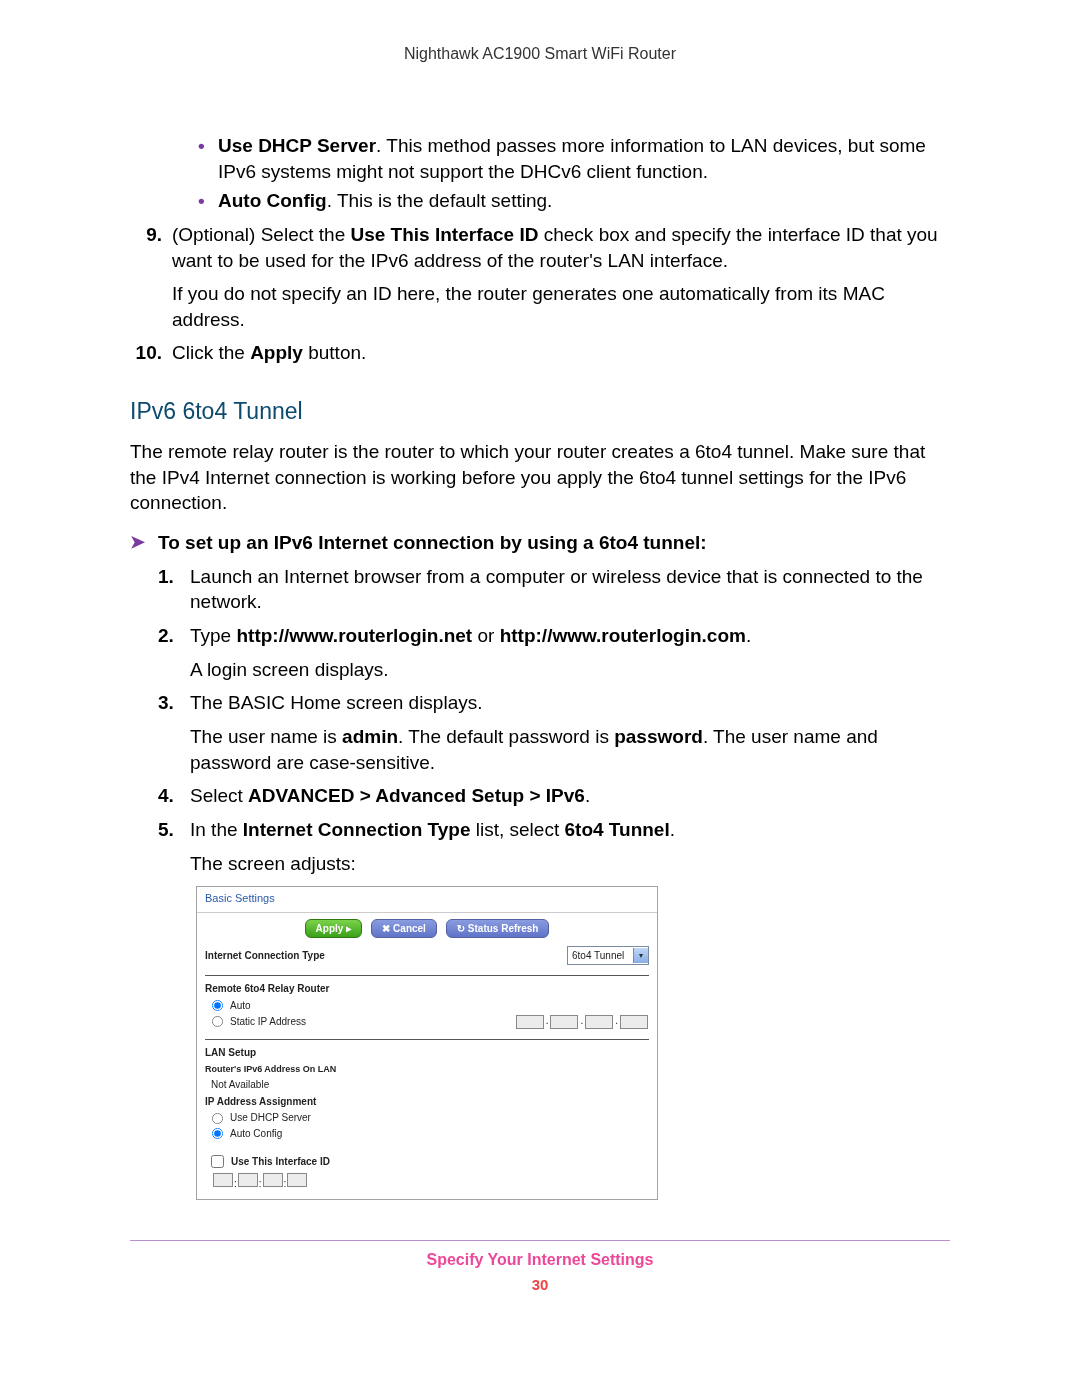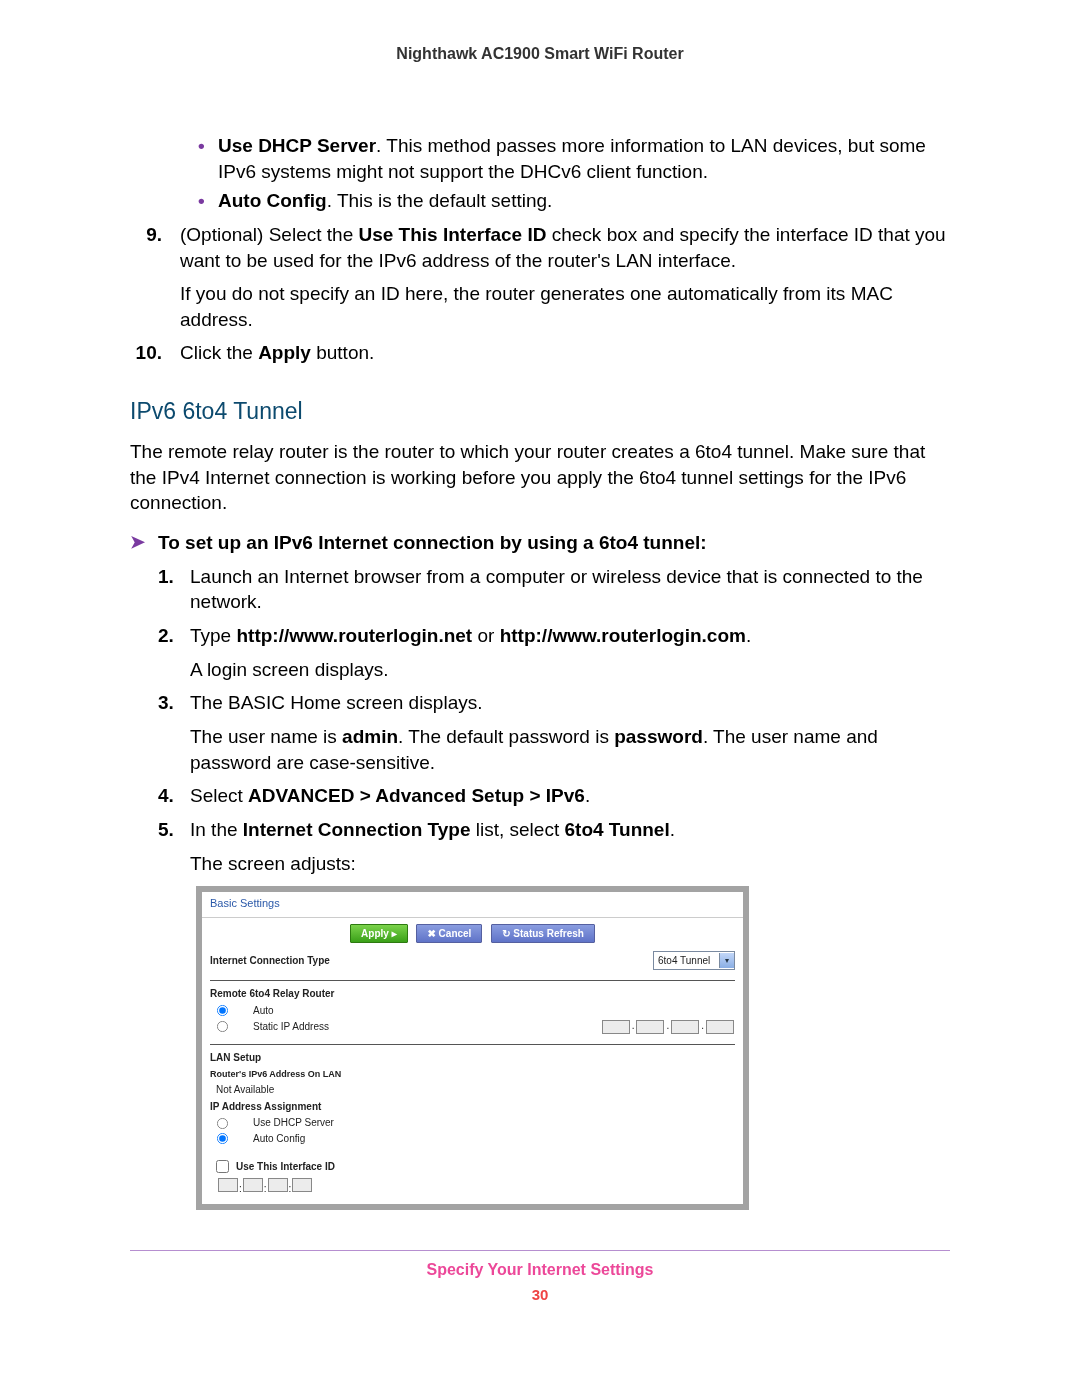--- a/index.html
+++ b/index.html
@@ -12,21 +12,21 @@
   .page {
     width: 1080px;
     min-height: 1397px;
     position: relative;
     box-sizing: border-box;
     padding: 45px 130px 50px 130px;
   }
   .hdr {
     text-align: center;
     font-family: "Trebuchet MS", "Segoe UI", sans-serif;
-    font-weight: bold;
+    font-weight: normal;
     font-size: 16px;
     color: #333;
     margin-bottom: 70px;
   }
   .body-text {
     font-size: 19px;
     line-height: 1.35;
   }
   ul.bullets, ol.steps {
     margin: 0;
@@ -53,21 +53,21 @@
   }
   .step-num {
     width: 38px;
     flex: none;
     font-weight: bold;
     text-align: right;
     padding-right: 6px;
     box-sizing: border-box;
   }
   .step-body { flex: 1; }
-  .step-body p { margin: 8px 0 0 12px; }
+  .step-body p { margin: 8px 0 0 4px; }
   .step-body p:first-child { margin-top: 0; }
   .sub-step-row { display:flex; margin-top:8px; }
   .sub-step-num { width:32px; flex:none; font-weight:bold; }
   .sub-step-body { flex:1; }
   .sub-step-body p { margin: 8px 0 0 0; }
   .sub-step-body p:first-child { margin-top: 0; }
   h2.section {
     color: #0c4a6e;
     font-family: "Trebuchet MS", "Segoe UI", sans-serif;
     font-weight: normal;
@@ -84,22 +84,22 @@
     color:#7a3aa0;
     font-weight:bold;
     font-size:18px;
   }
   .proc-title { font-weight:bold; }
   .sub-steps-wrap { padding-left:28px; }
   b { font-weight:bold; }
 
   
   .shot {
-    width:553px;
-    border:6px solid #a3a3a3;
+    width:462px;
+    border:1px solid #a3a3a3;
     margin: 10px 0 0 38px;
     font-family: Verdana, Arial, sans-serif;
     font-size:10px;
     color:#222;
     box-sizing:border-box;
   }
   .shot-title {
     color:#2b59a9;
     font-size:11px;
     font-family: Verdana, Arial, sans-serif;
@@ -108,21 +108,21 @@
   }
   .shot-btns {
     text-align:center;
     padding:6px 0;
   }
   .shot-btn {
     display:inline-block;
     color:#fff;
     font-size:10px;
     padding:2px 10px;
-    border-radius:1px;
+    border-radius:6px;
     margin:0 3px;
     font-weight:bold;
     background:linear-gradient(#8a9de0,#5f73c8);
     border:1px solid #5560a0;
     font-family: Verdana, Arial, sans-serif;
   }
   .shot-btn.green {
     background:linear-gradient(#7bd34b,#3aa018);
     border:1px solid #2d7a10;
   }
@@ -143,21 +143,21 @@
   }
   .shot-select-val { padding:0 4px; flex:1; }
   .shot-select-arrow {
     width:14px; height:15px;
     background:linear-gradient(#c1d6f8,#8aaee4);
     border-left:1px solid #7a8aa0;
     display:flex; align-items:center; justify-content:center;
     color:#234; font-size:8px;
   }
   .shot-hr { border-top:1px solid #555; margin:4px 8px; }
-  .shot-sub { padding:1px 8px 1px 14px; display:flex; align-items:center; gap:22px;}
+  .shot-sub { padding:1px 8px 1px 14px; display:flex; align-items:center; gap:4px;}
   .shot-sub input[type=radio], .shot-sub input[type=checkbox]{ margin:0 2px 0 0; transform:scale(0.85);}
   .ip-field {
     width:26px; height:12px;
     border:1px solid #888;
     background:#ececec;
     display:inline-block;
     margin:0 1px;
     vertical-align:middle;
   }
   .ip-dot { margin:0 1px; }

